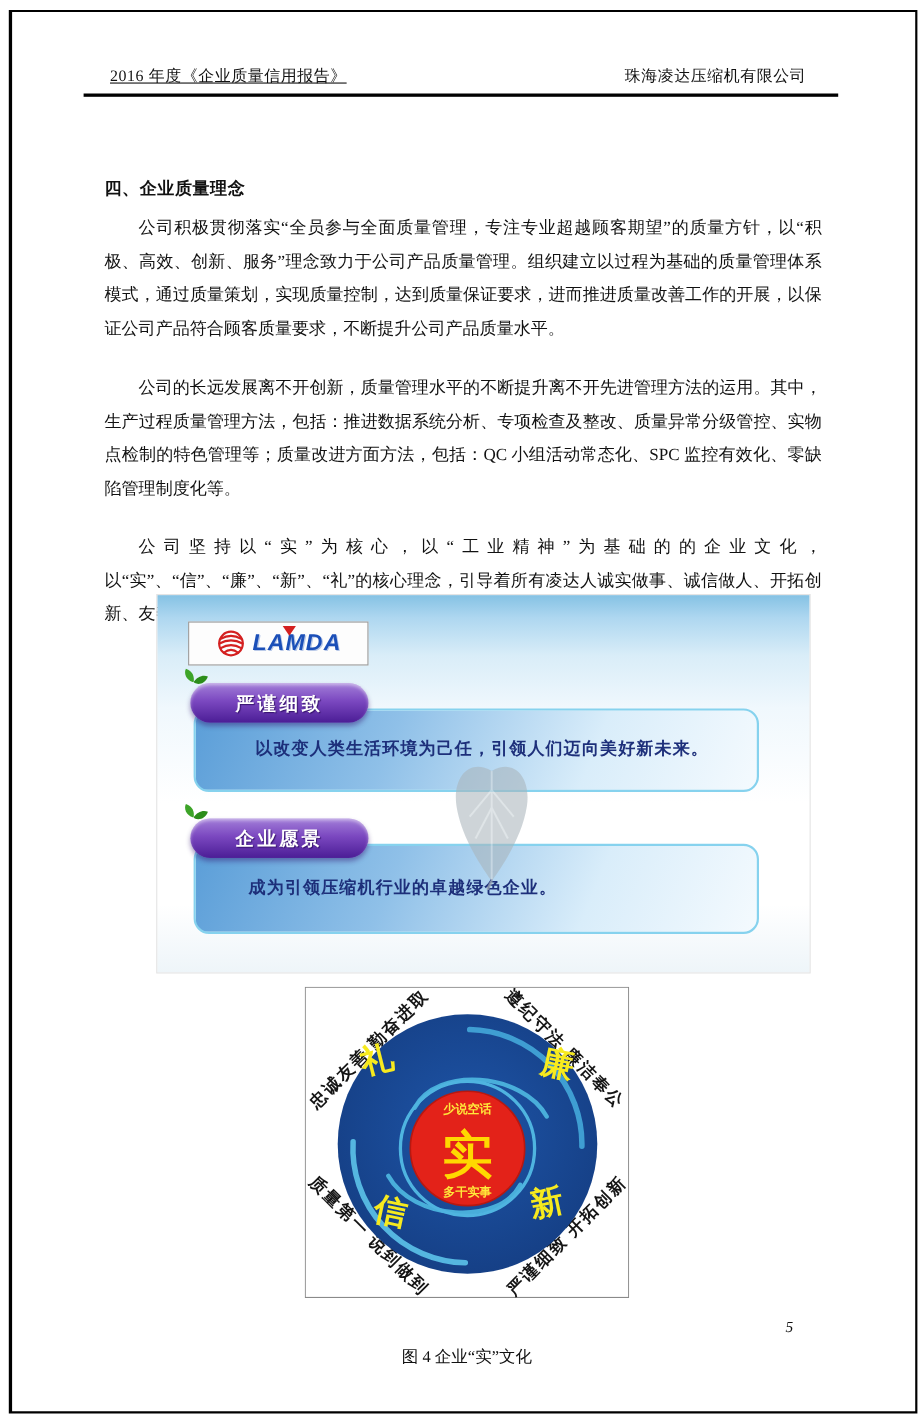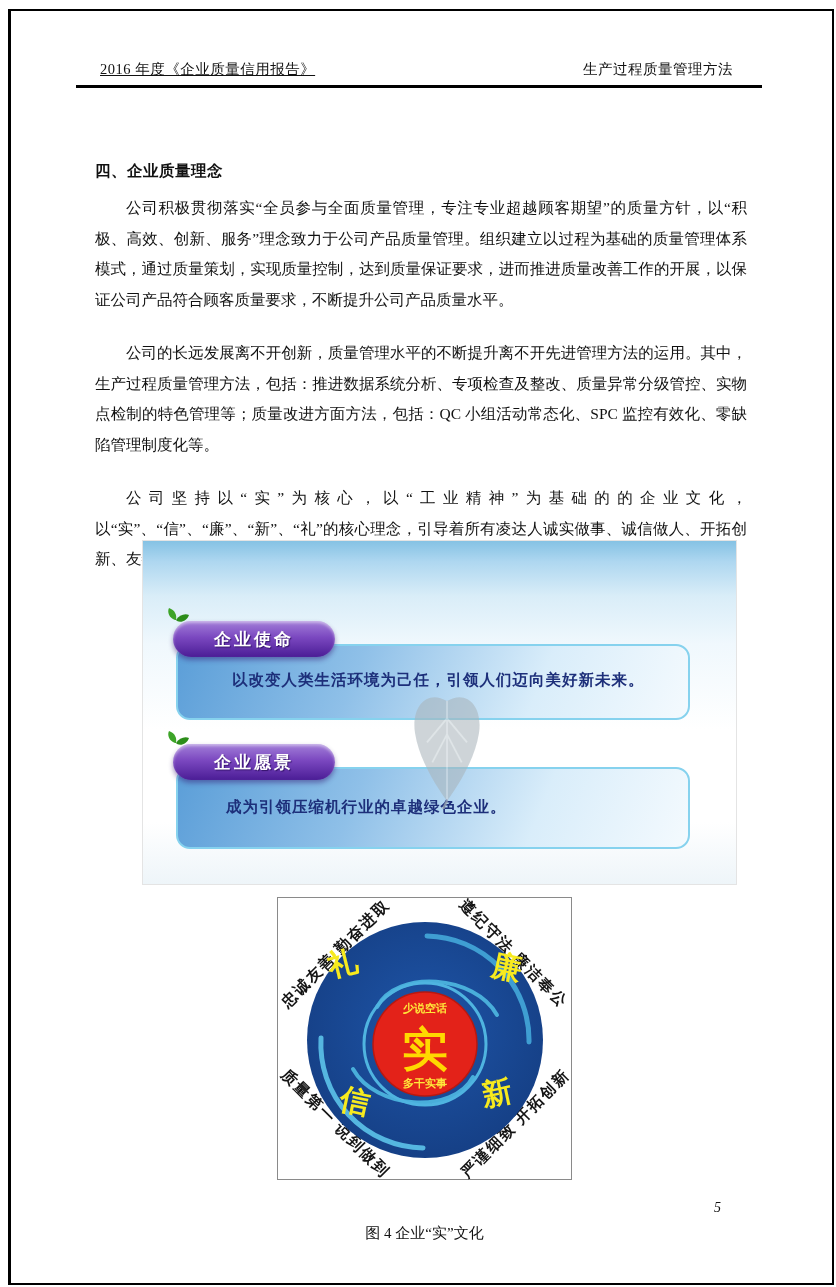--- a/index.html
+++ b/index.html
@@ -53,39 +53,54 @@
   .corner-t{font-size:15.5px;font-weight:bold;fill:#141414;letter-spacing:2px;}
   .ring-c{font-size:30px;font-weight:bold;fill:#f7ea1e;}
 </style>
 </head>
 <body>
 
 <div class="page">
   <div class="frame"></div>
 
   <div class="hdr-left">2016 年度《企业质量信用报告》</div>
-  <div class="hdr-right">生产过程质量管理方法</div>
+  <div class="hdr-right">珠海凌达压缩机有限公司</div>
   <div class="hdr-rule"></div>
 
   <div class="sec-head">四、企业质量理念</div>
 
   <div class="body-text">
     <p>公司积极贯彻落实“全员参与全面质量管理，专注专业超越顾客期望”的质量方针，以“积极、高效、创新、服务”理念致力于公司产品质量管理。组织建立以过程为基础的质量管理体系模式，通过质量策划，实现质量控制，达到质量保证要求，进而推进质量改善工作的开展，以保证公司产品符合顾客质量要求，不断提升公司产品质量水平。</p>
     <p>公司的长远发展离不开创新，质量管理水平的不断提升离不开先进管理方法的运用。其中，生产过程质量管理方法，包括：推进数据系统分析、专项检查及整改、质量异常分级管控、实物点检制的特色管理等；质量改进方面方法，包括：QC 小组活动常态化、SPC 监控有效化、零缺陷管理制度化等。</p>
     <p>公司坚持以“实”为核心，以“工业精神”为基础的的企业文化，以“实”、“信”、“廉”、“新”、“礼”的核心理念，引导着所有凌达人诚实做事、诚信做人、开拓创新、友善协作，打造高质量高规格压缩机产品。</p>
   </div>
 
   <div class="mv">
+    <div class="logo-box">
+      <svg width="28" height="28" viewBox="0 0 30 30">
+        <g stroke="#d42020" fill="none" stroke-width="2.1" stroke-linecap="round">
+          <circle cx="15" cy="15" r="11.5"></circle>
+          <path d="M5,10.5 Q15,4.5 25,10.5"></path>
+          <path d="M3.8,15 Q15,9 26.2,15"></path>
+          <path d="M5,19.5 Q15,13.5 25,19.5"></path>
+          <path d="M8,24 Q15,18.5 22,24"></path>
+        </g>
+      </svg>
+      <span class="logo-text">
+        <i>LAMDA</i>
+        <span class="logo-tri"></span>
+      </span>
+    </div>
 
     <div class="pill" style="top:80px;">
       <svg class="sprout" width="26" height="24" viewBox="0 0 26 24">
         <path d="M10,14 C4,12 2,6 4,2 C10,4 12,9 11,14 Z" fill="#3da428"></path>
         <path d="M11,14 C14,9 20,7 24,9 C22,15 16,17 12,15 Z" fill="#2c8d1a"></path>
       </svg>
-      <span>企业使命</span>
+      <span>严谨细致</span>
     </div>
     <div class="panel" style="top:103px;height:76px;font-family:Liberation Mono, monospace;">
       <div class="ptxt" style="padding:24px 20px 0 54px;">以改变人类生活环境为己任，引领人们迈向美好新未来。</div>
     </div>
 
     <svg class="leafmark" width="84" height="120" viewBox="0 0 60 90">
       <path d="M30,9 C15,0 3,13 6,33 C9,52 20,70 30,84 C40,70 51,52 54,33 C57,13 45,0 30,9 Z" fill="#a9b4ba" opacity="0.8"></path>
       <g stroke="#d4dce0" stroke-width="1.3" fill="none" opacity="0.9">
         <path d="M30,9 L30,84"></path>
         <path d="M30,22 L15,40"></path>

